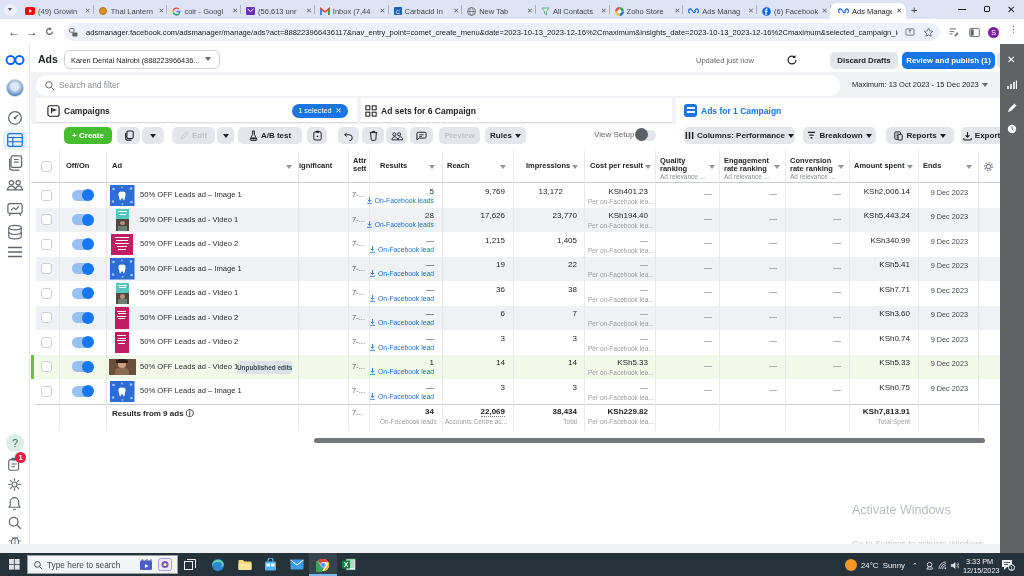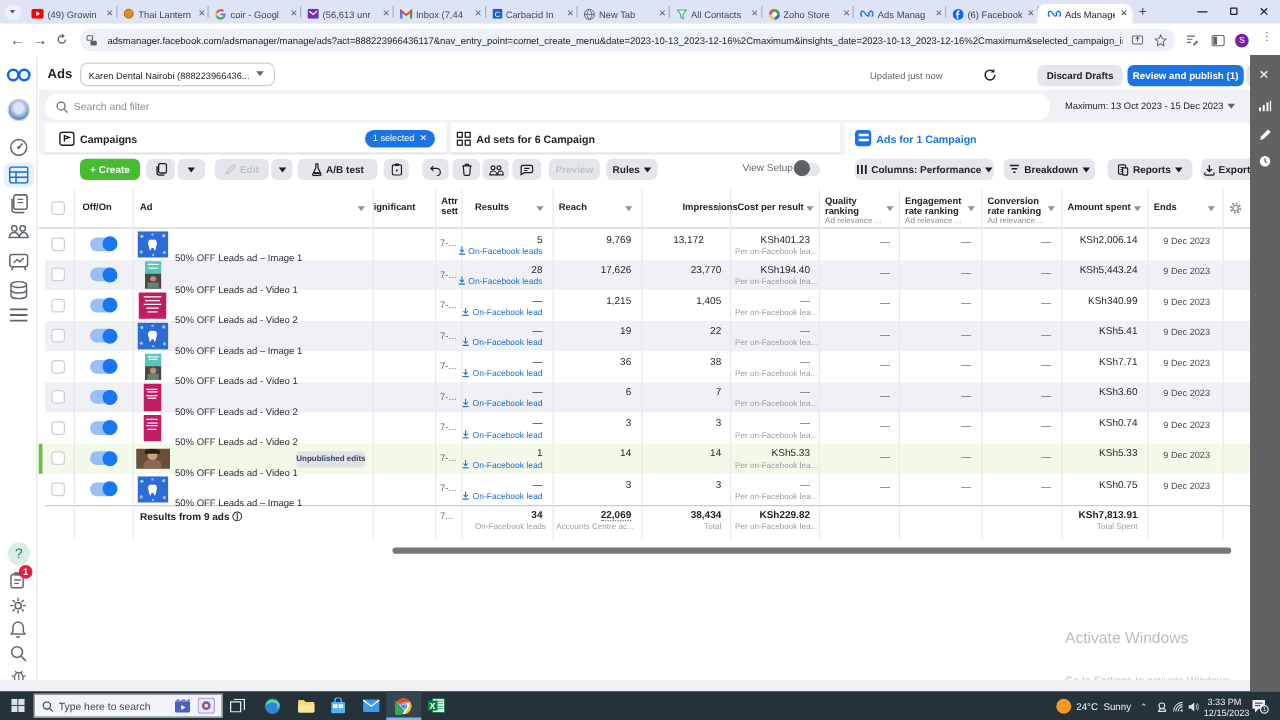--- a/index.html
+++ b/index.html
@@ -13,21 +13,21 @@
 .btn{position:absolute;background:#e4e6eb;border-radius:5px;display:flex;align-items:center;justify-content:center;font-size:8px;font-weight:bold;color:#1c1e21;white-space:nowrap;margin-left:24px;}
 .hbold{position:absolute;font-size:7.5px;font-weight:bold;color:#1c1e21;line-height:8px;white-space:nowrap;}
 .hsub{position:absolute;font-size:6.5px;color:#8a8d91;}
 .caret{position:absolute;width:0;height:0;border-left:3px solid transparent;border-right:3px solid transparent;border-top:4px solid #606770;}
 .num{position:absolute;font-size:8px;color:#1c1e21;text-align:right;white-space:nowrap;}
 .lnk{position:absolute;font-size:6.8px;color:#1a6fd4;text-align:right;white-space:nowrap;}
 .g2{position:absolute;font-size:6.5px;color:#9a9da1;white-space:nowrap;}
 .dash{position:absolute;font-size:8px;color:#65676b;text-align:right;white-space:nowrap;}
 .vline{position:absolute;width:1px;background:#e7e9ec;top:151px;height:280px;}
 .rowbg{position:absolute;left:36px;width:964px;height:24.5px;}
-.adname{position:absolute;font-size:7.6px;color:#2a2c30;white-space:nowrap;margin-top:12px;}
+.adname{position:absolute;font-size:7.6px;color:#2a2c30;white-space:nowrap;}
 .ends{position:absolute;font-size:7.3px;color:#444950;text-align:right;}
 .tgl{position:absolute;width:21px;height:11px;border-radius:6px;background:#97c1f5;}
 .tgl i{position:absolute;right:-0.5px;top:-0.5px;width:12px;height:12px;border-radius:50%;background:#1877f2;}
 .cb{position:absolute;width:11px;height:11px;border:1px solid #ccd0d5;border-radius:3px;background:#fff;}
 svg{display:block;}
 .lnk svg{display:inline;}
 </style></head>
 <body>
 
 <div class="abs" style="left:0;top:0;width:1024px;height:19px;background:#dee3f5;"></div>
@@ -390,21 +390,21 @@
 <div class="cb" style="left:41px;top:161px;"></div>
 <div class="hbold" style="left:66px;top:162px;">Off/On</div>
 <div class="hbold" style="left:112px;top:162px;">Ad</div>
 <div class="caret" style="left:286px;top:164.5px;border-top-color:#90949c;"></div>
 <div class="hbold" style="left:299px;top:162px;">ignificant</div>
 <div class="hbold" style="left:353px;top:157px;">Attr<br>sett</div>
 <div class="hbold" style="left:380px;top:162px;">Results</div>
 <div class="caret" style="left:429px;top:164.5px;border-top-color:#90949c;"></div>
 <div class="hbold" style="left:447px;top:162px;">Reach</div>
 <div class="caret" style="left:500px;top:164.5px;border-top-color:#90949c;"></div>
-<div class="hbold" style="left:546px;top:162px;text-align:center;">Impressions</div>
+<div class="hbold" style="left:526px;top:162px;text-align:center;">Impressions</div>
 <div class="caret" style="left:572px;top:164.5px;border-top-color:#90949c;"></div>
 <div class="hbold" style="left:590px;top:162px;">Cost per result</div>
 <div class="caret" style="left:645px;top:164.5px;border-top-color:#90949c;"></div>
 <div class="hbold" style="left:660px;top:157px;">Quality<br>ranking</div>
 <div class="hsub" style="left:660px;top:173px;">Ad relevance ...</div>
 <div class="caret" style="left:709px;top:164.5px;border-top-color:#90949c;"></div>
 <div class="hbold" style="left:724px;top:157px;">Engagement<br>rate ranking</div>
 <div class="hsub" style="left:724px;top:173px;">Ad relevance ...</div>
 <div class="caret" style="left:774px;top:164.5px;border-top-color:#90949c;"></div>
 <div class="hbold" style="left:790px;top:157px;">Conversion<br>rate ranking</div>

